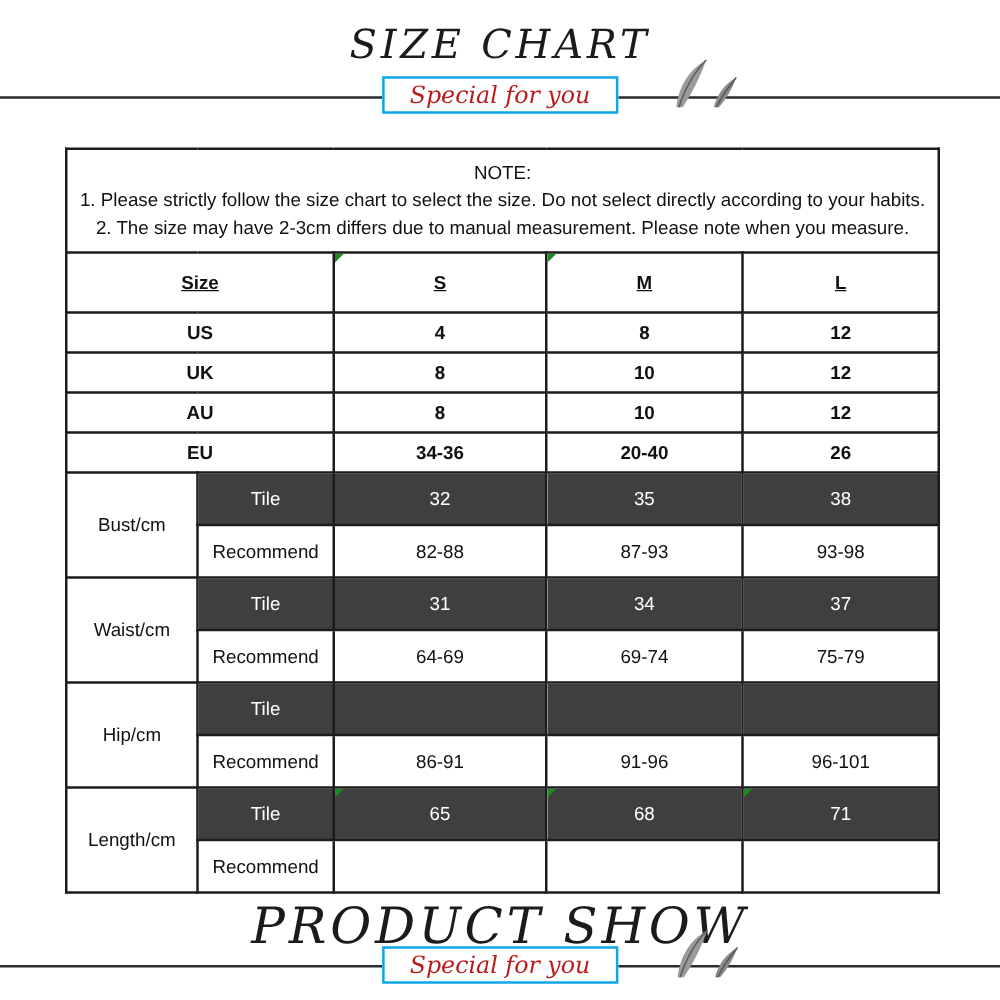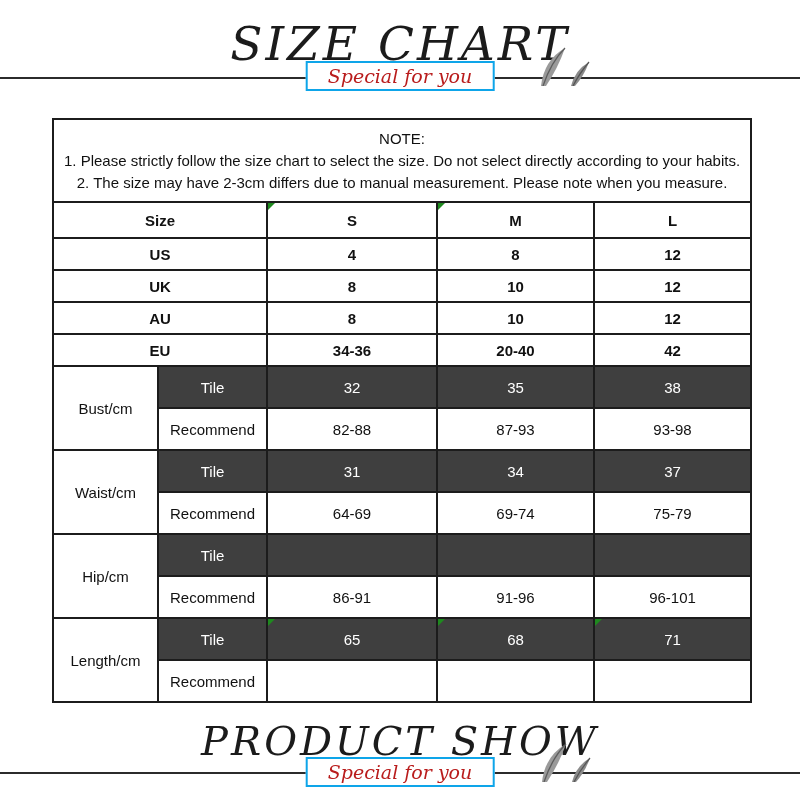--- a/index.html
+++ b/index.html
@@ -54,21 +54,21 @@
     position:absolute;left:0;top:0;width:0;height:0;
     border-top:7px solid var(--marker-green);
     border-right:7px solid transparent;
   }
 </style>
 </head>
 <body>
 
 <div class="page">
 
-  <div class="sect-title" style="top:16px;font-size:47px;">SIZE CHART</div>
+  <div class="sect-title" style="top:16px;font-size:32px;">SIZE CHART</div>
   <div class="sect-line" style="top:77px;"></div>
   <div class="sub-box" style="top:61px;">Special for you</div>
   <svg class="feathers" style="left:527px;top:46px;" width="72" height="40" viewBox="0 0 72 40" aria-hidden="true">
     <path d="M14 40 Q17 14 38 2 Q31 22 19 40 Z" fill="#9a9a9a"></path>
     <path d="M16 40 Q24 16 38 2" stroke="#5d5d5d" stroke-width="1.3" fill="none"></path>
     <path d="M44 40 Q48 24 62 16 Q57 30 48 40 Z" fill="#8b8b8b"></path>
     <path d="M46 40 Q52 28 62 16" stroke="#555" stroke-width="1.2" fill="none"></path>
   </svg>
 
   <table class="size-table">
@@ -82,21 +82,21 @@
 
     <tbody>
         <tr style="height:62px;">
       <td colspan="5" class="note-cell">
         <span class="note-head">NOTE:</span>
         <span class="note-head">1. Please strictly follow the size chart to select the size. Do not select directly according to your habits.</span>
         <span class="note-head">2. The size may have 2-3cm differs due to manual measurement. Please note when you measure.</span>
       </td>
     </tr>
 
-    <tr style="height:36px;">
+    <tr style="height:48px;text-decoration:underline;">
       <td colspan="2" class="c-sys">Size</td>
       <td class="c-sys rel">
         <span class="corner"></span>
         <span>S</span>
       </td>
       <td class="c-sys rel">
         <span class="corner"></span>
         <span>M</span>
       </td>
       <td class="c-sys">
@@ -122,21 +122,21 @@
       <td colspan="2" class="c-sys">AU</td>
       <td class="c-sys">8</td>
       <td class="c-sys">10</td>
       <td class="c-sys">12</td>
     </tr>
 
     <tr style="height:32px;">
       <td colspan="2" class="c-sys">EU</td>
       <td class="c-sys">34-36</td>
       <td class="c-sys">20-40</td>
-      <td class="c-sys">42</td>
+      <td class="c-sys">26</td>
     </tr>
 
     <tr style="height:42px;">
       <td rowspan="2" class="c-meas">Bust/cm</td>
       <td class="c-sub-tile">Tile</td>
       <td class="c-val-tile">32</td>
       <td class="c-val-tile">35</td>
       <td class="c-val-tile">38</td>
     </tr>
     <tr style="height:42px;">

